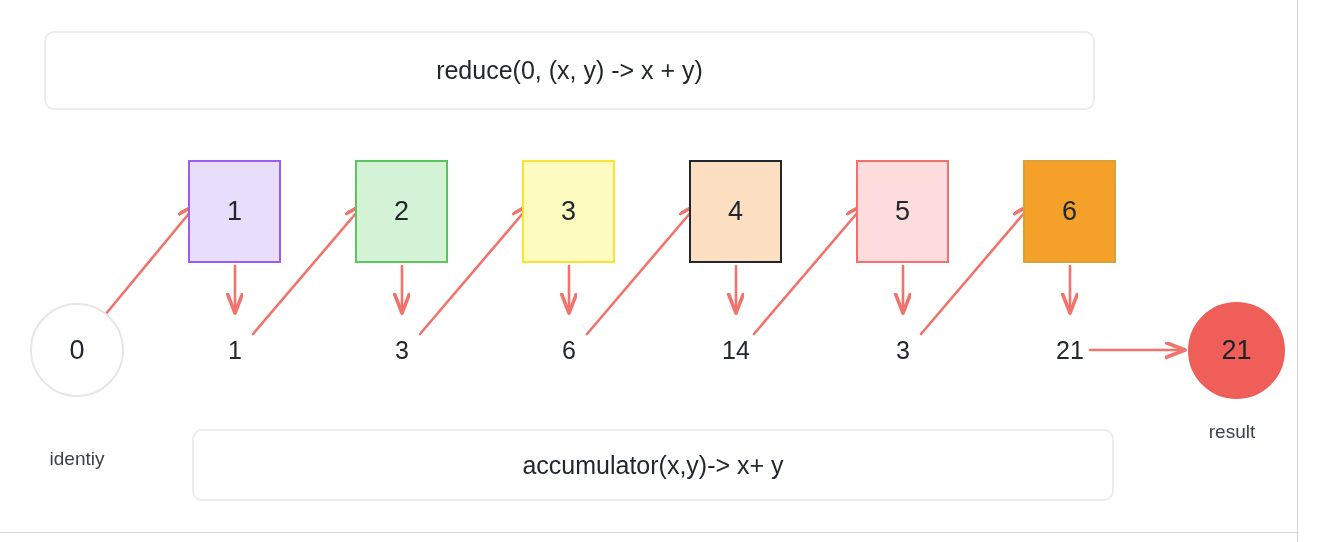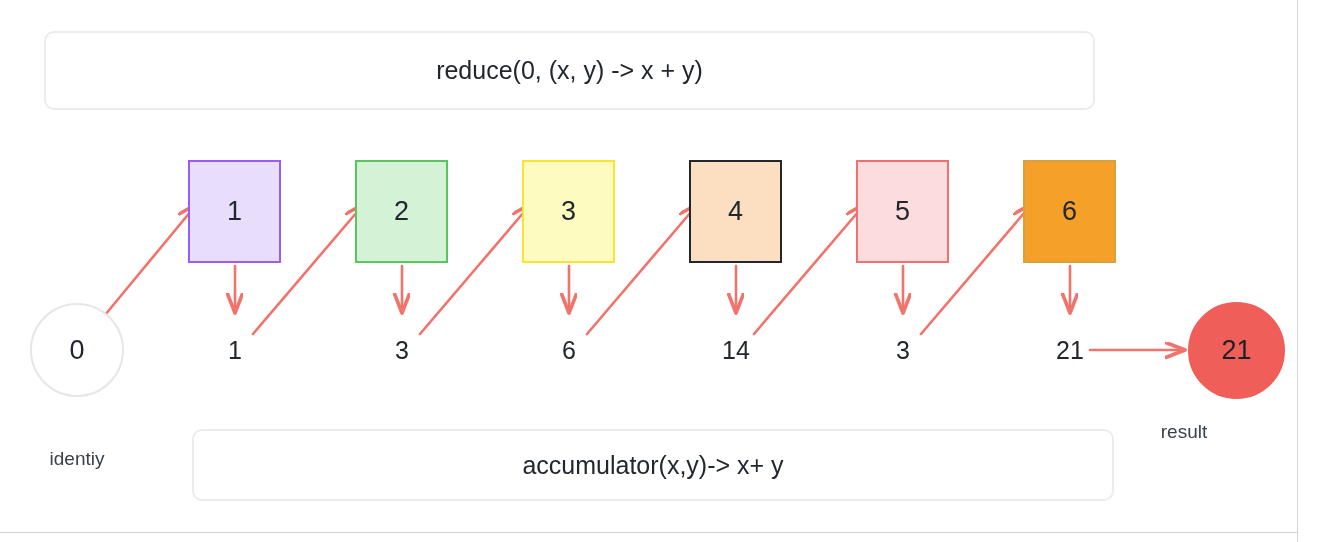--- a/index.html
+++ b/index.html
@@ -108,21 +108,21 @@
     color: #1c2128;
   }
   .node-label {
     position: absolute;
     font-size: 19px;
     color: #3a4149;
     text-align: center;
     width: 140px;
   }
   #identity-label { left: 7px; top: 423px; margin-top: 25px; }
-  #result-label   { left: 1114px; top: 421px; }
+  #result-label   { left: 1162px; top: 421px; }
 
   
   .acc-value {
     position: absolute;
     top: 336px;
     width: 60px;
     text-align: center;
     font-size: 25px;
     color: #22272e;
   }

